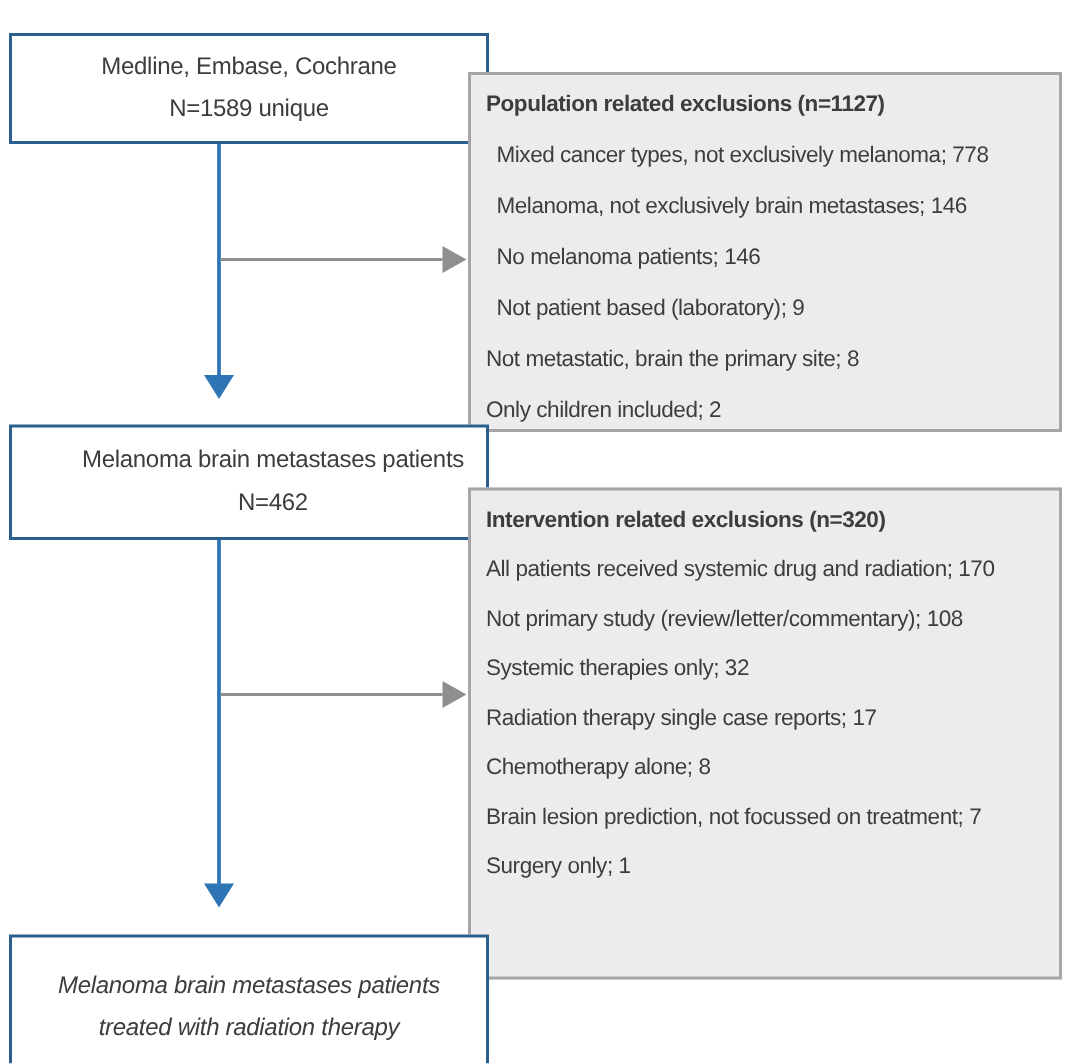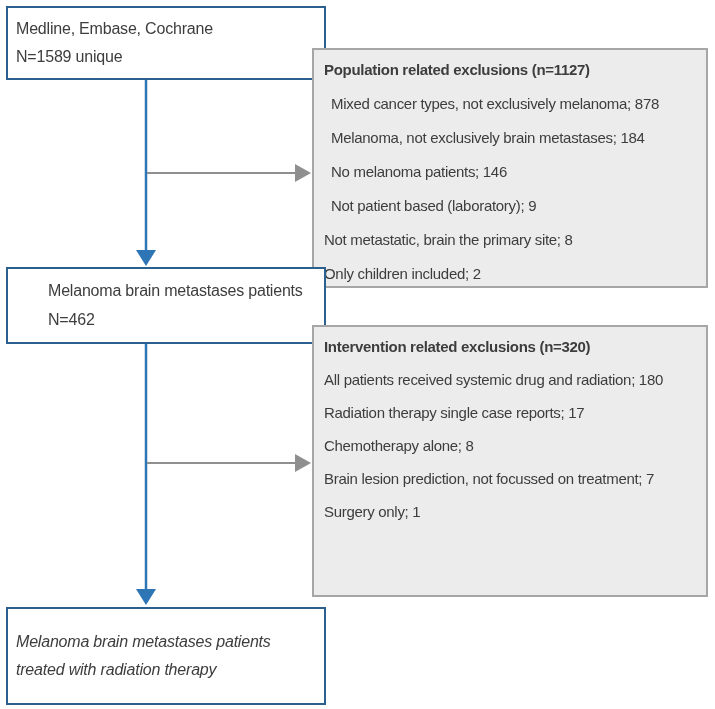--- a/index.html
+++ b/index.html
@@ -26,42 +26,43 @@
   .gray-line{stroke:var(--arrow-gray);stroke-width:2px;fill:none;}
   .gray-head{fill:var(--arrow-gray);stroke:none;}
 
   .bluebox{
     position:absolute;left:6px;width:320px;
     box-sizing:border-box;
     border:2px solid var(--box-border-blue);
     background:#fff;
     z-index:1;
     display:flex;flex-direction:column;justify-content:space-evenly;
-    text-align:left;
+    text-align:center;
     font-size:16px;letter-spacing:-0.2px;line-height:20px;
     padding:2px 8px;
+    margin-top:16px;
   }
   .bluebox .wrapline{line-height:28px;}
   #box-source{top:6px;height:74px;}
   #box-screened{top:267px;height:77px;padding-left:40px;}
   #box-included{top:607px;height:98px;font-style:italic;}
 
   .graybox{
     position:absolute;left:312px;width:396px;
     box-sizing:border-box;
     background:var(--exclusion-fill);
     border:2px solid var(--exclusion-border);
     z-index:1;
     font-size:15px;letter-spacing:-0.3px;
     padding:3px 0 4px 10px;
     white-space:nowrap;
   }
   #excl-population{top:48px;height:240px;}
   #excl-population .gline{line-height:34px;}
-  #excl-intervention{top:325px;height:272px;}
+  #excl-intervention{top:325px;height:328px;}
   #excl-intervention .gline{line-height:33px;}
   .gtitle{font-weight:bold;}
   .indent{padding-left:7px;}
 </style>
 </head>
 <body>
 
 <div class="canvas">
 
   <svg class="arrows" viewBox="0 0 715 709" xmlns="http://www.w3.org/2000/svg">
@@ -83,36 +84,38 @@
     </g>
   </svg>
 
   <div class="bluebox" id="box-source">
     <div>Medline, Embase, Cochrane</div>
     <div>N=1589 unique</div>
   </div>
 
   <div class="graybox" id="excl-population">
     <div class="gline gtitle">Population related exclusions (n=1127)</div>
-    <div class="gline indent">Mixed cancer types, not exclusively melanoma; 878</div>
-    <div class="gline indent">Melanoma, not exclusively brain metastases; 184</div>
+    <div class="gline indent">Mixed cancer types, not exclusively melanoma; 778</div>
+    <div class="gline indent">Melanoma, not exclusively brain metastases; 146</div>
     <div class="gline indent">No melanoma patients; 146</div>
     <div class="gline indent">Not patient based (laboratory); 9</div>
     <div class="gline">Not metastatic, brain the primary site; 8</div>
     <div class="gline">Only children included; 2</div>
   </div>
 
   <div class="bluebox" id="box-screened">
     <div>Melanoma brain metastases patients</div>
     <div>N=462</div>
   </div>
 
   <div class="graybox" id="excl-intervention">
     <div class="gline gtitle">Intervention related exclusions (n=320)</div>
-    <div class="gline">All patients received systemic drug and radiation; 180</div>
+    <div class="gline">All patients received systemic drug and radiation; 170</div>
+    <div class="gline">Not primary study (review/letter/commentary); 108</div>
+    <div class="gline">Systemic therapies only; 32</div>
     <div class="gline">Radiation therapy single case reports; 17</div>
     <div class="gline">Chemotherapy alone; 8</div>
     <div class="gline">Brain lesion prediction, not focussed on treatment; 7</div>
     <div class="gline">Surgery only; 1</div>
   </div>
 
   <div class="bluebox" id="box-included">
     <div class="wrapline">Melanoma brain metastases patients treated with radiation therapy</div>
   </div>
 

